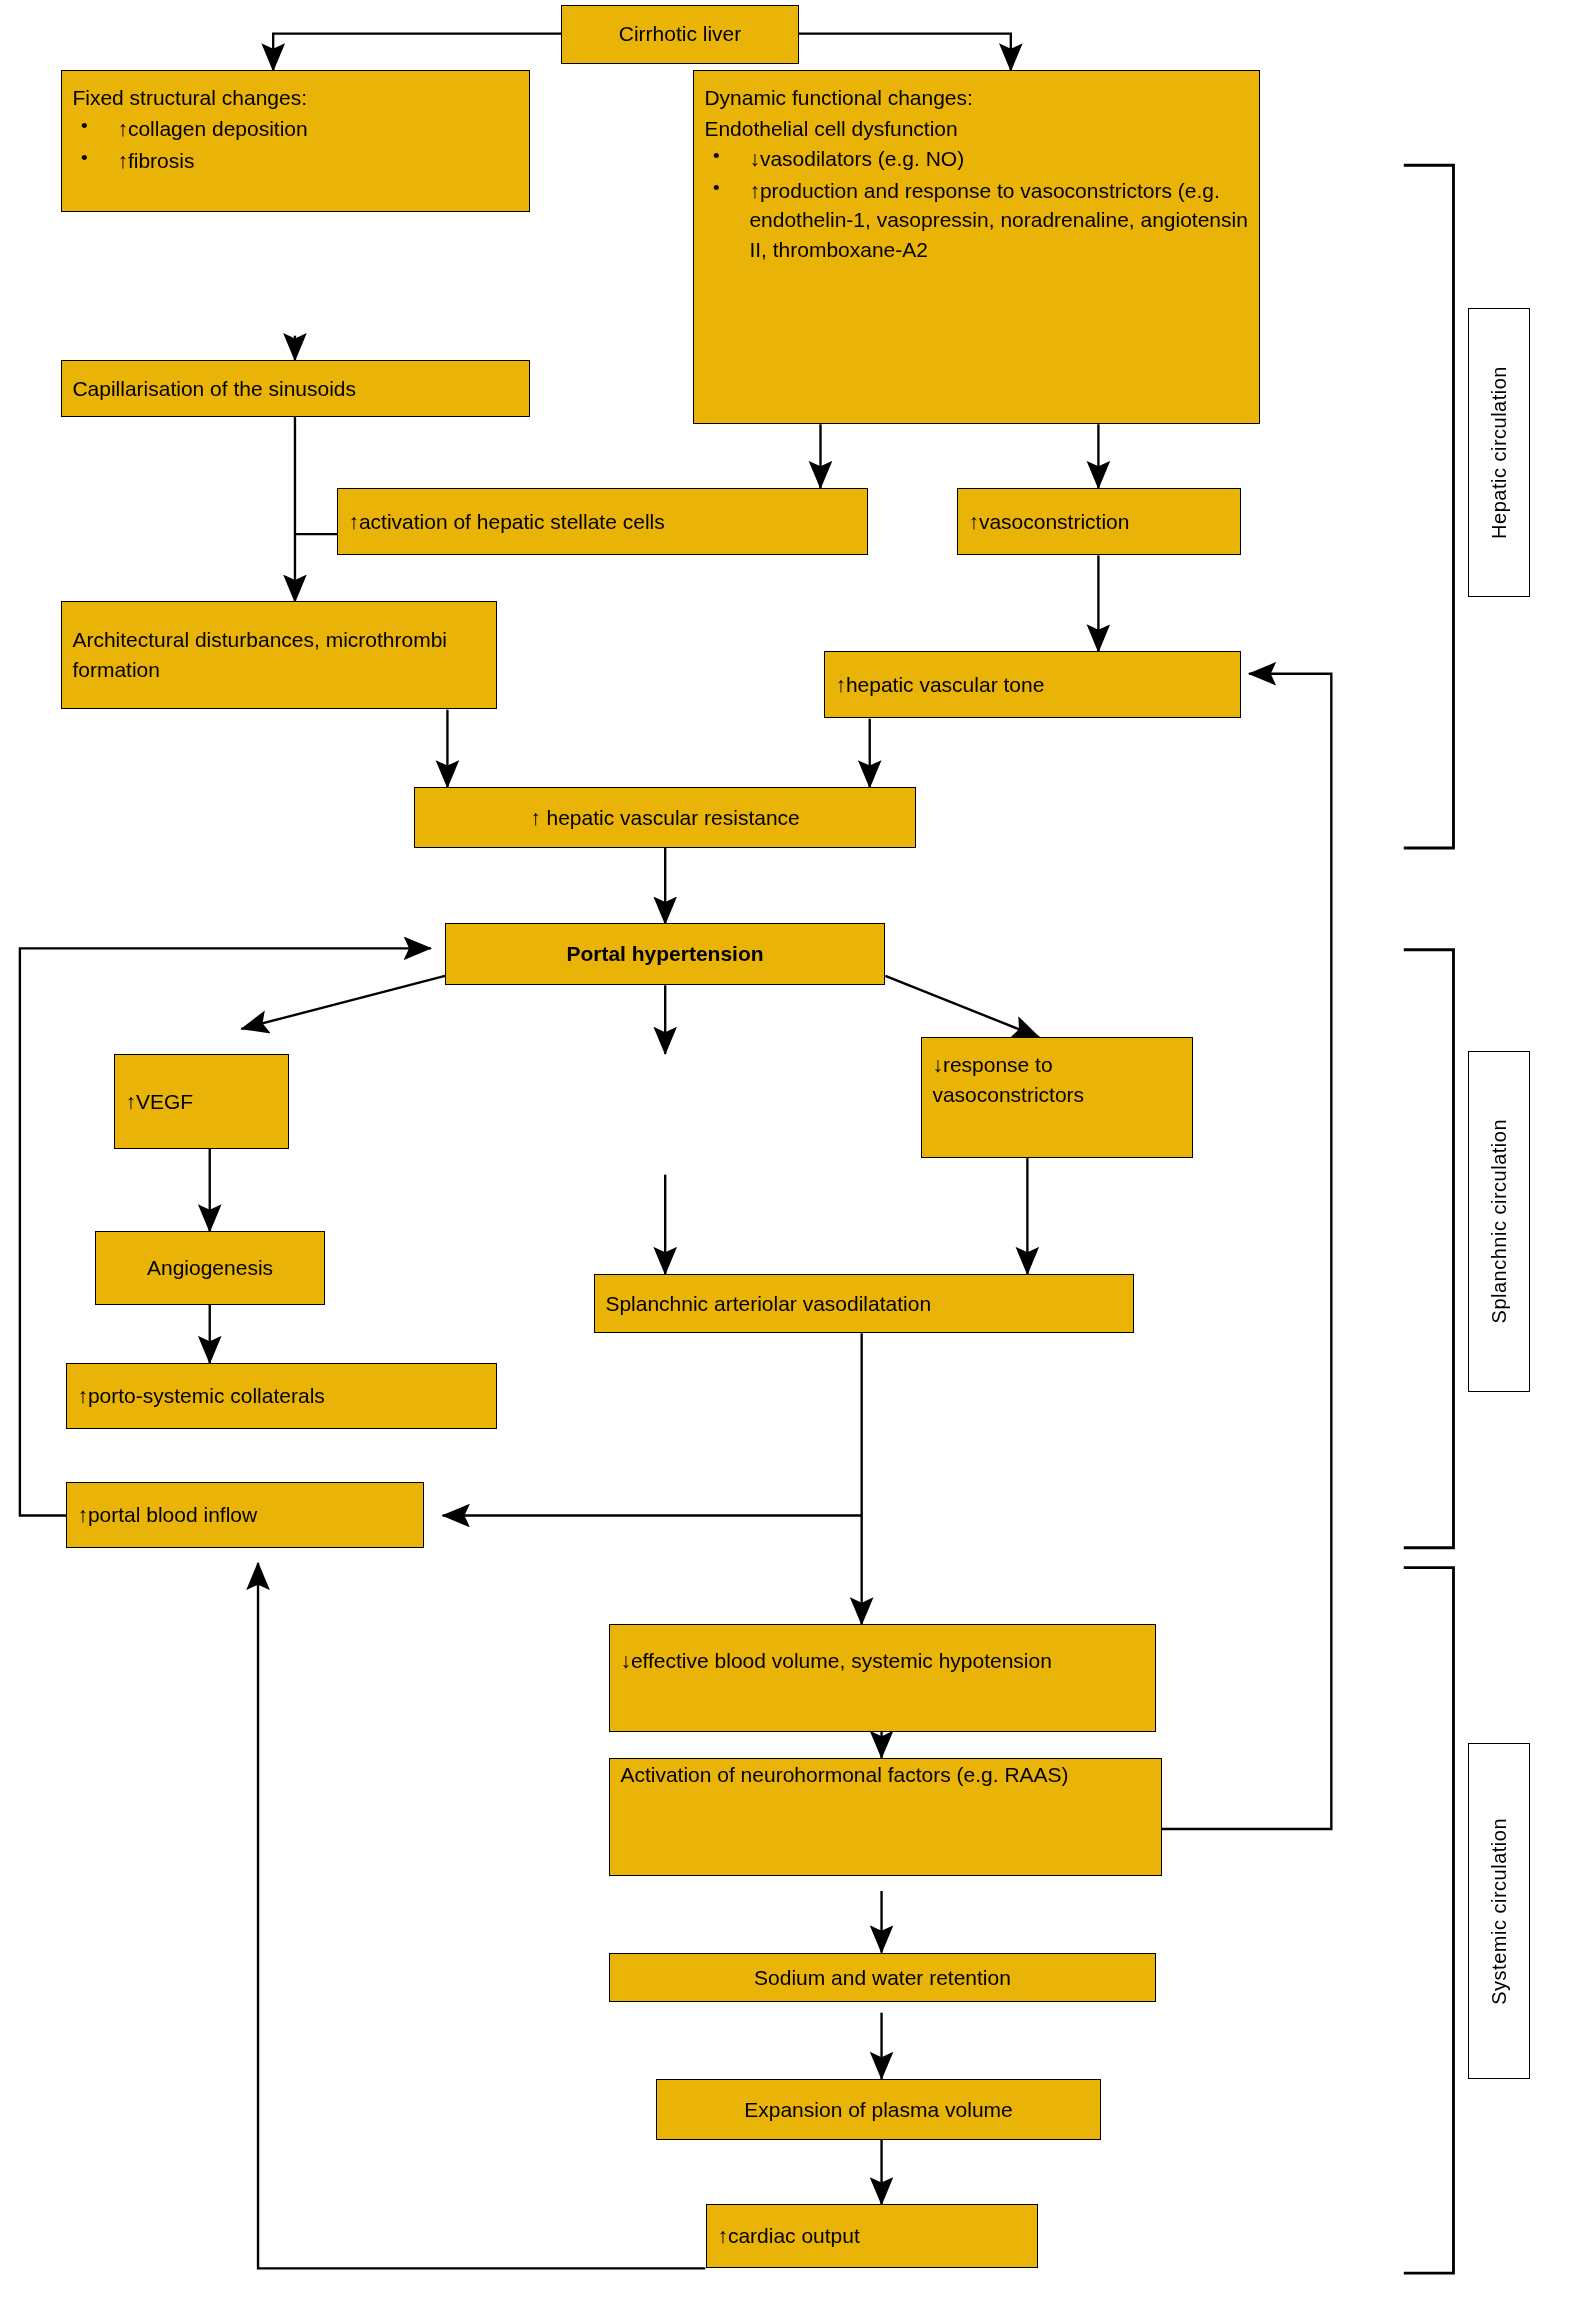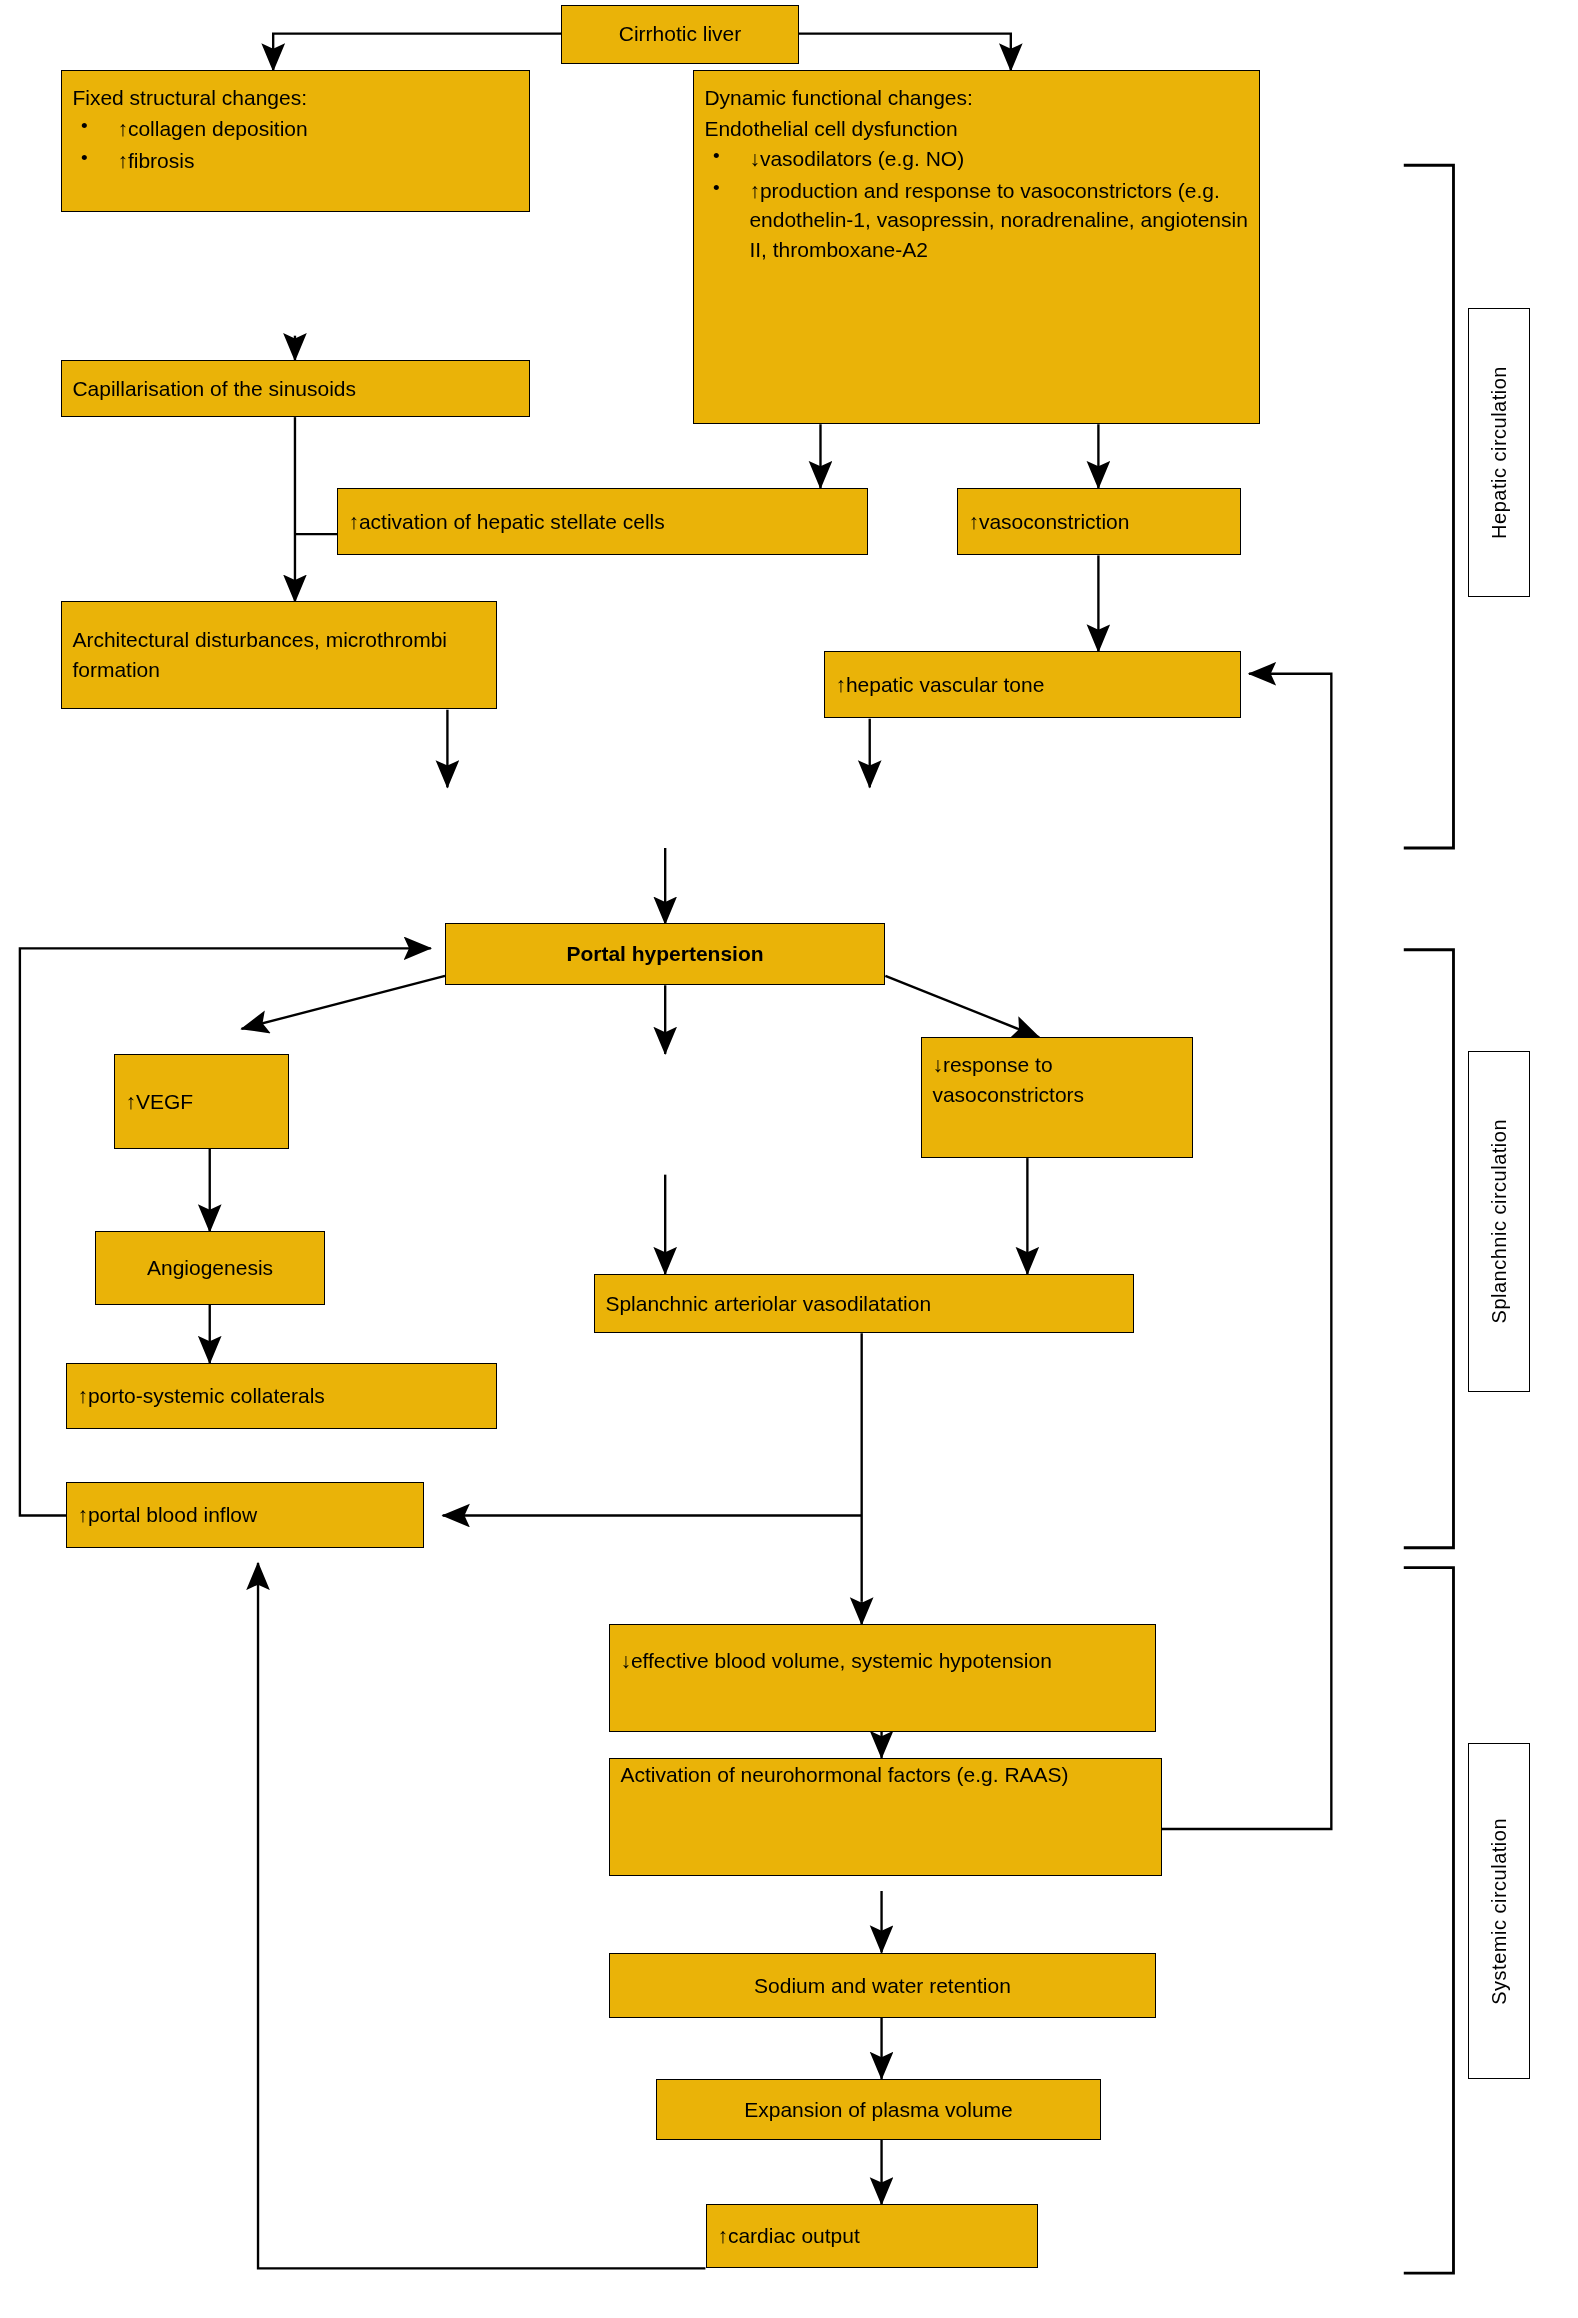--- a/index.html
+++ b/index.html
@@ -197,20 +197,23 @@
   </div>
 
   <div class="node left" style="left:61px; top:601px; width:436px; height:108px;">
     <span class="txt">Architectural disturbances, microthrombi formation</span>
   </div>
 
   <div class="node left" style="left:824px; top:651px; width:417px; height:67px;justify-content:center;">
     <span class="txt">↑hepatic vascular tone</span>
   </div>
 
+  <div class="node center" style="left:414px; top:787px; width:502px; height:61px;">
+    <span class="txt">↑ hepatic vascular resistance</span>
+  </div>
 
   <div class="node center bold" style="left:445px; top:923px; width:440px; height:62px;">
     <span class="txt">Portal hypertension</span>
   </div>
 
   <div class="node left" style="left:114px; top:1054px; width:175px; height:95px;">
     <span class="txt">↑VEGF</span>
   </div>
 
 
@@ -235,21 +238,21 @@
   </div>
 
   <div class="node left topalign" style="left:609px; top:1624px; width:547px; height:108px; padding-top:21px;">
     <span class="txt">↓effective blood volume, systemic hypotension</span>
   </div>
 
   <div class="node left topalign" style="left:609px; top:1758px; width:553px; height:118px; padding-top:1px;">
     <span class="txt">Activation of neurohormonal factors (e.g. RAAS)</span>
   </div>
 
-  <div class="node center" style="left:609px; top:1953px; width:547px; height:65px;">
+  <div class="node center" style="left:609px; top:1953px; width:547px; height:49px;">
     <span class="txt">Sodium and water retention</span>
   </div>
 
   <div class="node center" style="left:656px; top:2079px; width:445px; height:61px;">
     <span class="txt">Expansion of plasma volume</span>
   </div>
 
   <div class="node left" style="left:706px; top:2204px; width:332px; height:64px;">
     <span class="txt">↑cardiac output</span>
   </div>

